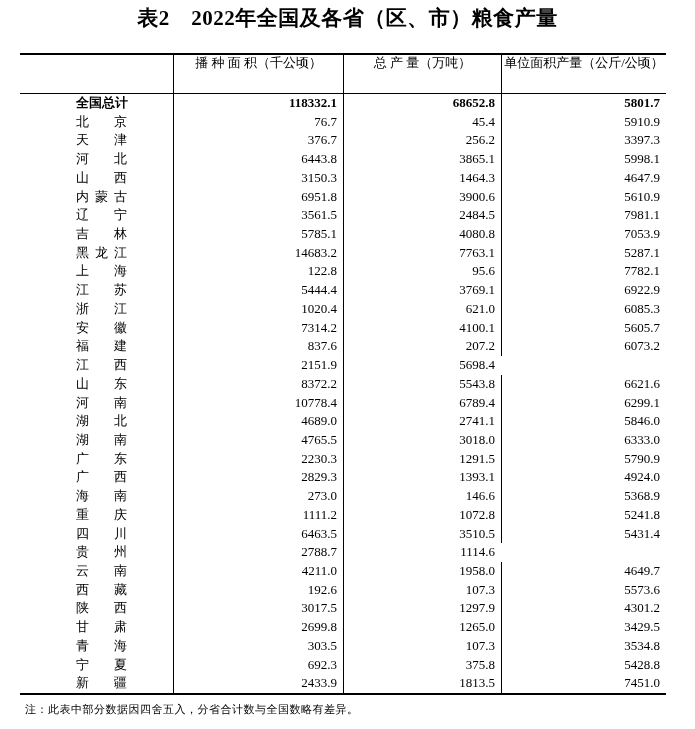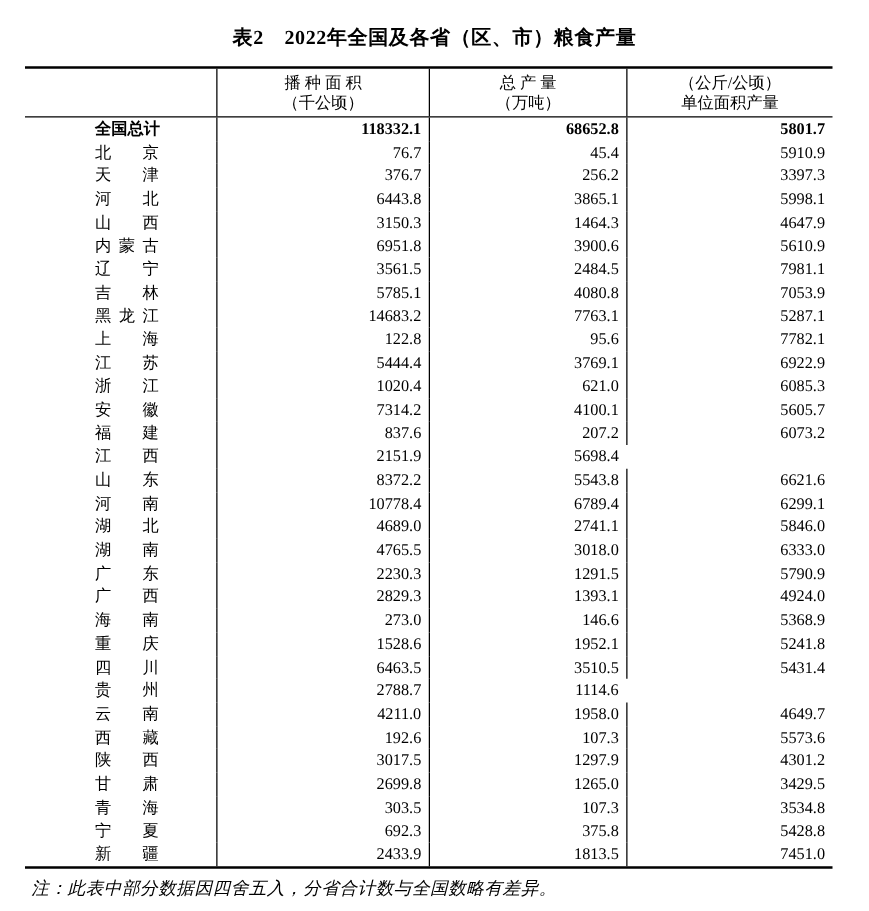--- a/index.html
+++ b/index.html
@@ -7,42 +7,42 @@
   .page {
     position: relative;
     width: 695px;
     height: 729px;
     background: #ffffff;
     color: #000000;
     font-family: "Liberation Serif", "DejaVu Serif", serif;
     overflow: hidden;
   }
   .title {
-    padding-top: 20px;
+    padding-top: 4px;
     height: 28px;
     text-align: center;
-    font-size: 16px;
+    font-size: 21px;
     font-weight: bold;
     letter-spacing: 0.5px;
   }
   .grain-table {
     margin: 25px 0 0 20px;
     width: 646px;
     border-top: 2px solid #000;
     border-bottom: 2px solid #000;
   }
   .header-row {
     display: grid;
     grid-template-columns: 153px 170px 158px 165px;
     height: 39px;
     border-bottom: 1px solid #000;
   }
   .header-cell {
     display: flex;
-    flex-direction: column;
+    flex-direction: row;
     justify-content: center;
     text-align: center;
     font-size: 13px;
     line-height: 16px;
   }
   .vline { border-left: 1px solid #000; }
   .row {
     display: grid;
     grid-template-columns: 153px 170px 158px 165px;
     height: 18.72px;
@@ -58,22 +58,21 @@
     display: inline-block;
     width: 51px;
     text-align: justify;
     text-align-last: justify;
     text-justify: inter-character;
   }
   .num-cell { text-align: right; padding-right: 6px; }
   .row.total .cell { font-weight: bold; }
   .footnote {
     margin: 7px 0 0 25px;
-    font-size: 14px;
-    font-style: italic;
+    font-size: 11px;
     letter-spacing: 0.5px;
   }
 </style>
 </head>
 <body>
 
 <div class="page">
 
   <div class="title">表2　2022年全国及各省（区、市）粮食产量</div>
 
@@ -83,22 +82,22 @@
       <div class="header-cell"></div>
       <div class="header-cell vline">
         <div>播 种 面 积</div>
         <div>（千公顷）</div>
       </div>
       <div class="header-cell vline">
         <div>总 产 量</div>
         <div>（万吨）</div>
       </div>
       <div class="header-cell vline">
+        <div>单位面积产量</div>
         <div>（公斤/公顷）</div>
-        <div>单位面积产量</div>
       </div>
     </div>
 
     <div id="table-body">
   <div class="row total">
     <div class="cell name-cell">
       <span class="pname">全国总计</span>
     </div>
     <div class="cell num-cell vline">118332.1</div>
     <div class="cell num-cell vline">68652.8</div>
@@ -290,22 +289,22 @@
     </div>
     <div class="cell num-cell vline">273.0</div>
     <div class="cell num-cell vline">146.6</div>
     <div class="cell num-cell vline">5368.9</div>
   </div>
 
   <div class="row">
     <div class="cell name-cell">
       <span class="pname">重庆</span>
     </div>
-    <div class="cell num-cell vline">1528.6</div>
-    <div class="cell num-cell vline">1952.1</div>
+    <div class="cell num-cell vline">1111.2</div>
+    <div class="cell num-cell vline">1072.8</div>
     <div class="cell num-cell vline">5241.8</div>
   </div>
 
   <div class="row">
     <div class="cell name-cell">
       <span class="pname">四川</span>
     </div>
     <div class="cell num-cell vline">6463.5</div>
     <div class="cell num-cell vline">3510.5</div>
     <div class="cell num-cell vline">5431.4</div>

